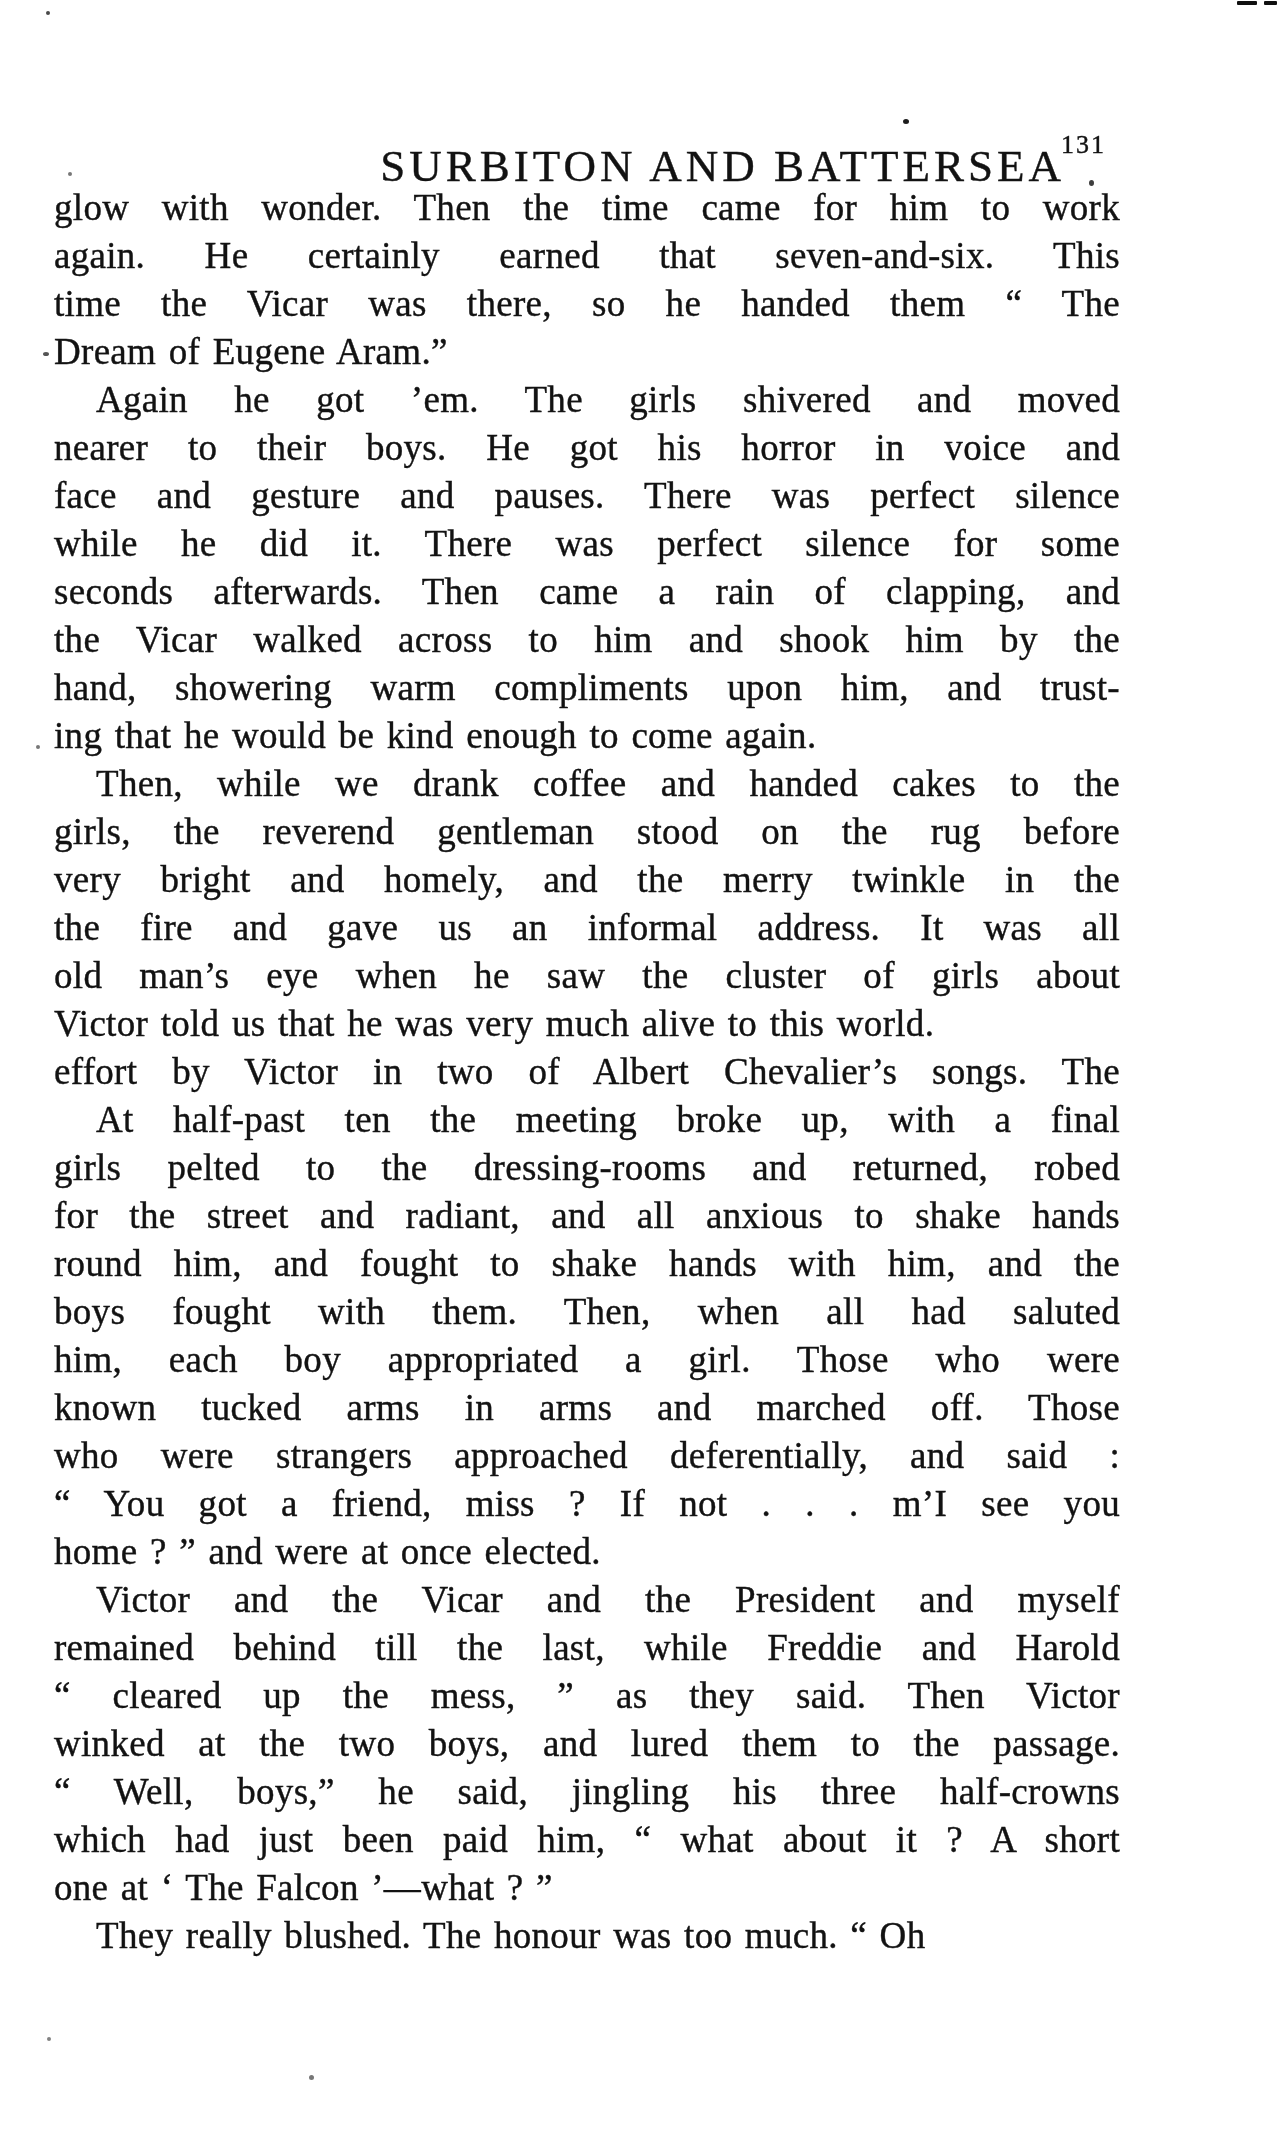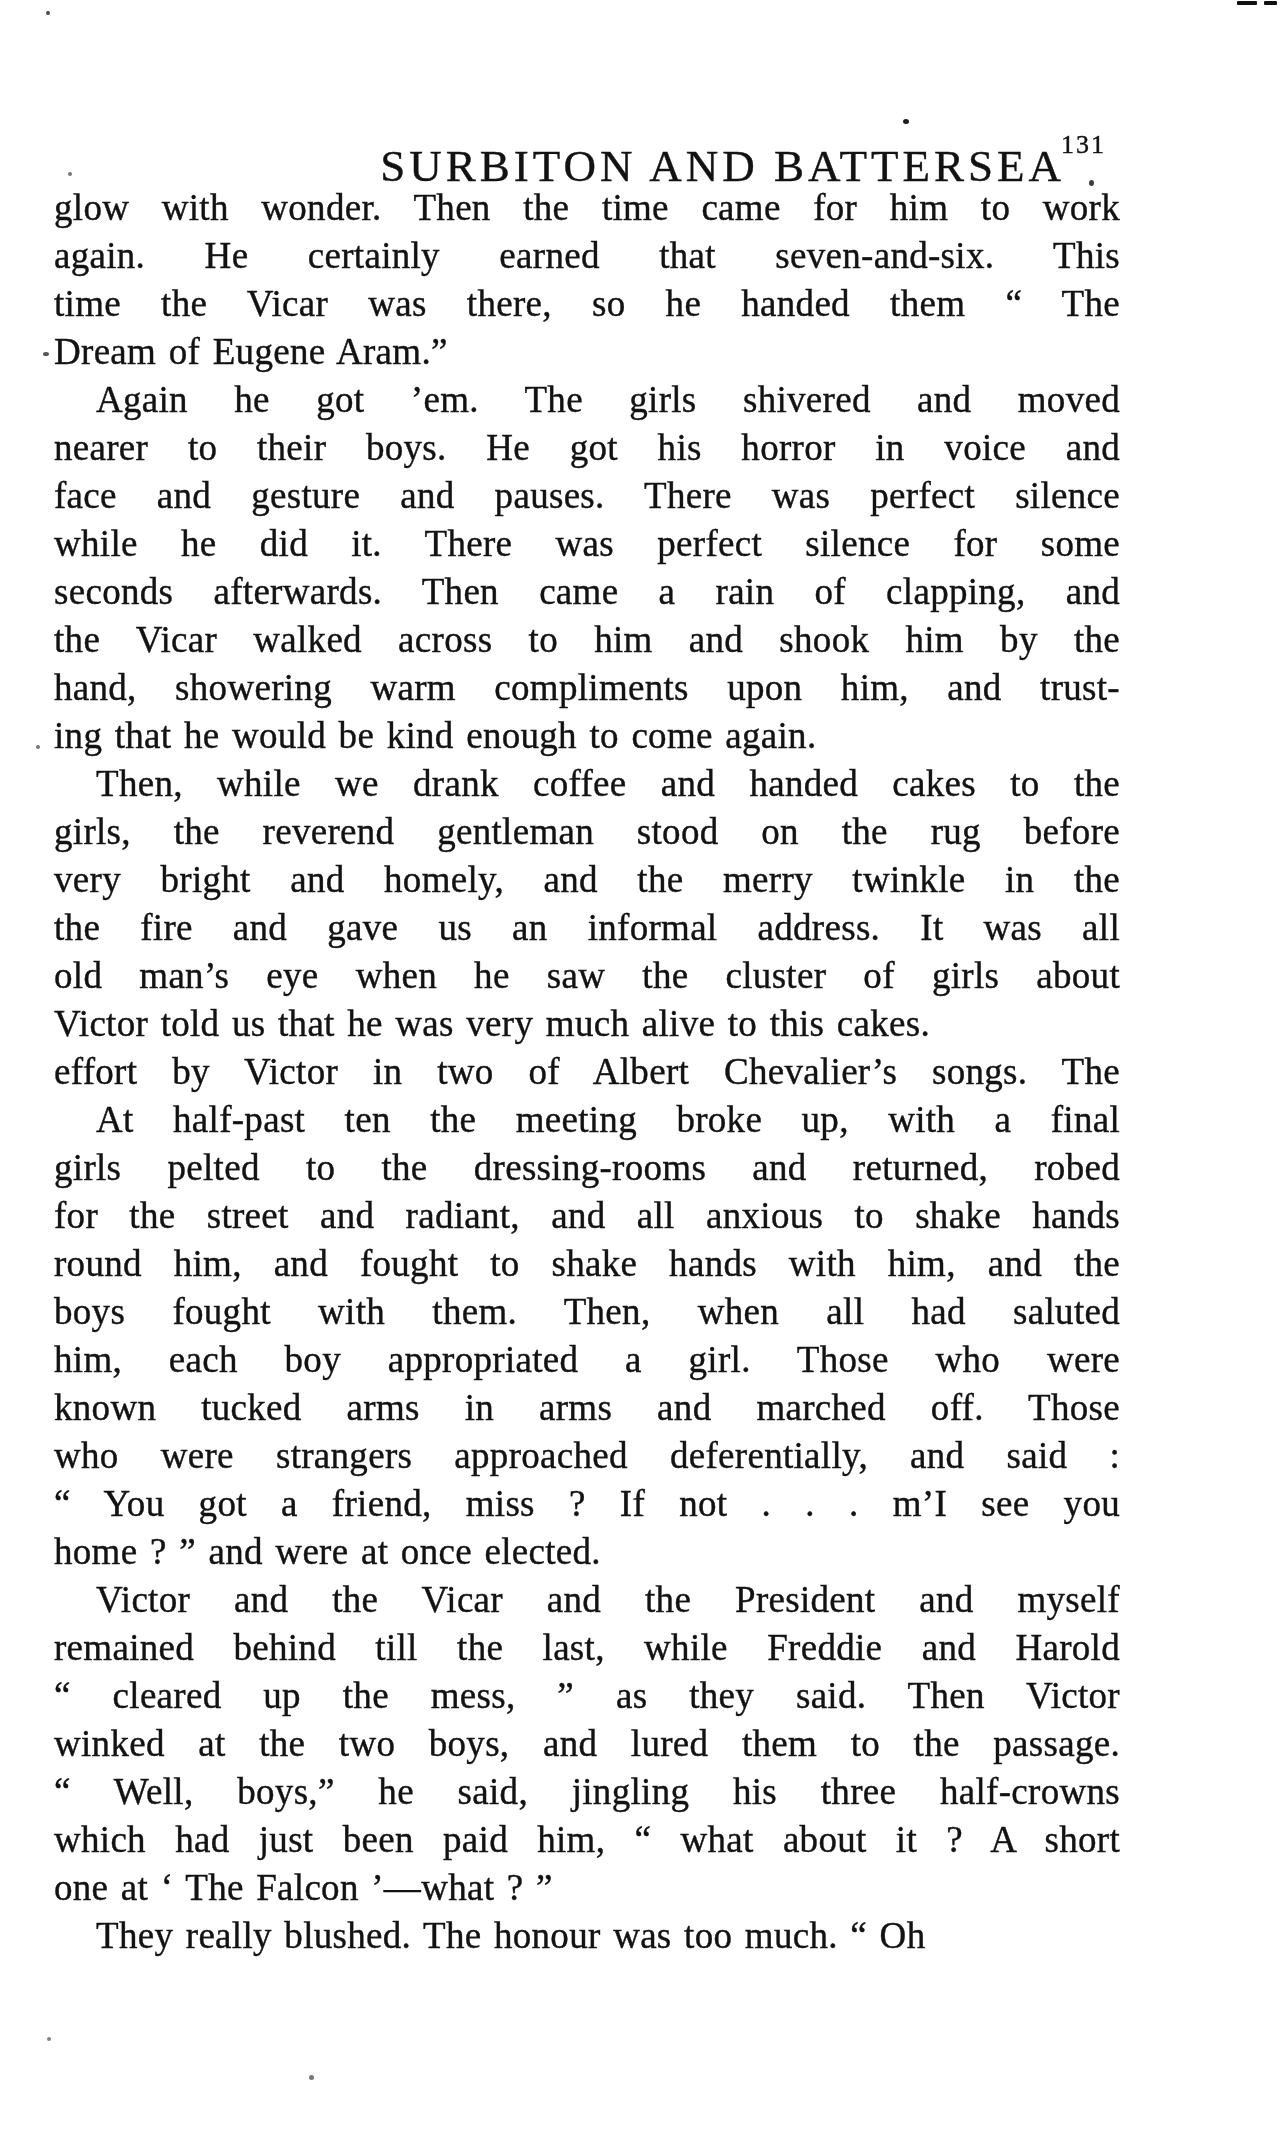--- a/index.html
+++ b/index.html
@@ -93,21 +93,21 @@
       <div class="line">hand, showering warm compliments upon him, and trust-</div>
       <div class="line last">ing that he would be kind enough to come again.</div>
     </div>
 
     <div class="para">
       <div class="line indent">Then, while we drank coffee and handed cakes to the</div>
       <div class="line">girls, the reverend gentleman stood on the rug before</div>
       <div class="line">very bright and homely, and the merry twinkle in the</div>
       <div class="line">the fire and gave us an informal address. It was all</div>
       <div class="line">old man’s eye when he saw the cluster of girls about</div>
-      <div class="line last">Victor told us that he was very much alive to this cakes.</div>
+      <div class="line last">Victor told us that he was very much alive to this world.</div>
     </div>
 
     <div class="para">
       <div class="line">effort by Victor in two of Albert Chevalier’s songs. The</div>
       <div class="line indent">At half-past ten the meeting broke up, with a final</div>
       <div class="line">girls pelted to the dressing-rooms and returned, robed</div>
       <div class="line">for the street and radiant, and all anxious to shake hands</div>
       <div class="line">round him, and fought to shake hands with him, and the</div>
       <div class="line">boys fought with them. Then, when all had saluted</div>
       <div class="line">him, each boy appropriated a girl. Those who were</div>

